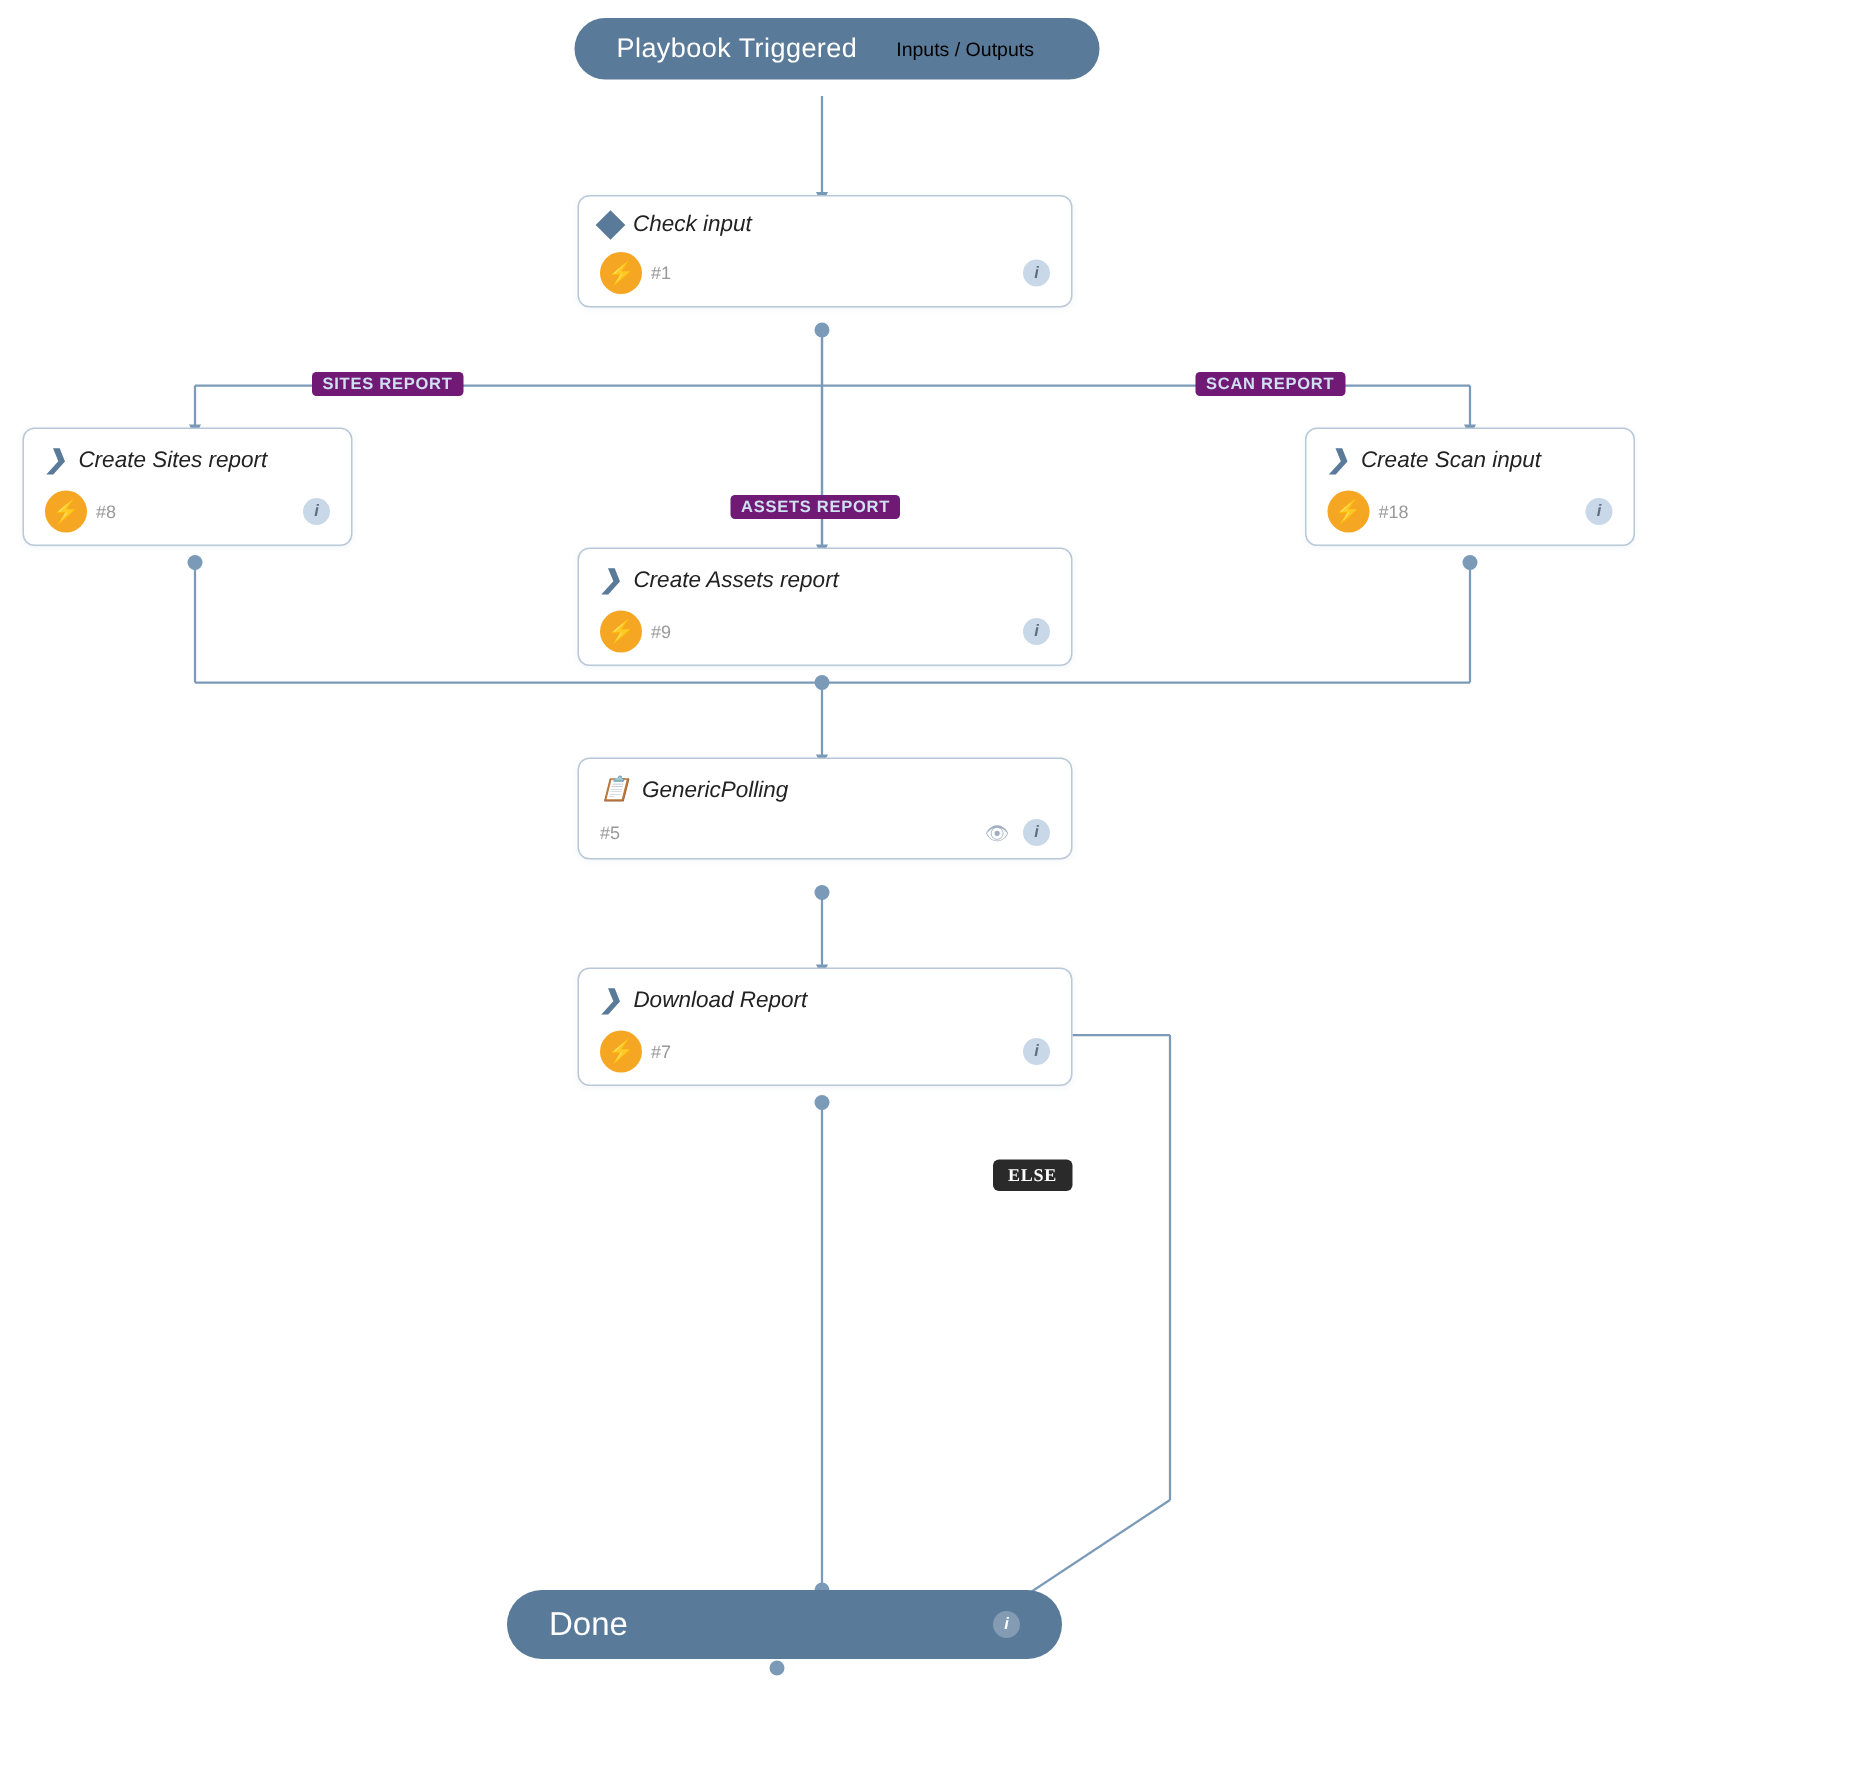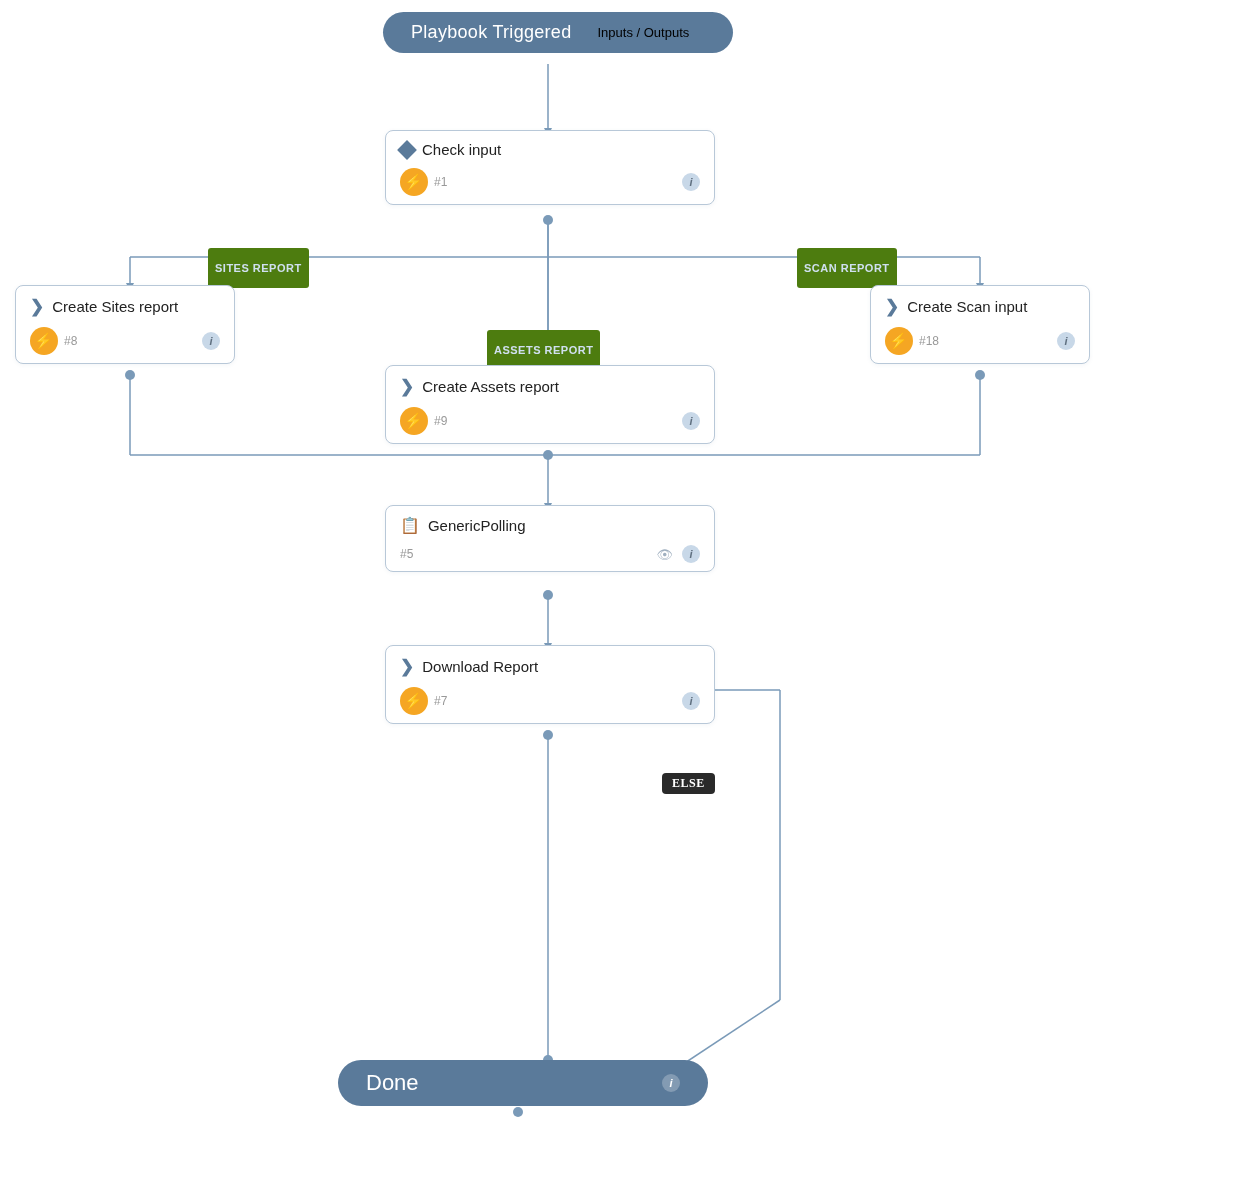--- a/index.html
+++ b/index.html
@@ -32,20 +32,21 @@
       box-shadow: 0 1px 4px rgba(80,110,140,0.07);
     }
     .node-title {
       font-size: 15px;
       color: #222;
       font-weight: 400;
       display: flex;
       align-items: center;
       gap: 8px;
       margin-bottom: 10px;
+      font-style: italic;
     }
     .node-footer {
       display: flex;
       align-items: center;
       justify-content: space-between;
       margin-top: 4px;
     }
     .node-num {
       font-size: 12px;
       color: #999;
@@ -108,26 +109,26 @@
       align-items: center;
       justify-content: space-between;
       color: #fff;
     }
     .done-node .title {
       font-size: 22px;
       font-weight: 300;
     }
     .branch-label {
       position: absolute;
-      background: #4d7c0f;
+      background: #701a75;
       color: #d0e0f0;
       font-size: 11px;
       font-weight: 600;
       letter-spacing: 0.5px;
-      padding: 14px 7px;
+      padding: 2px 7px;
       border-radius: 3px;
     }
     .else-label {
       position: absolute;
       background: #2a2a2a;
       color: #fff;
       font-size: 12px;
       font-weight: 600;
       letter-spacing: 0.5px;
       padding: 3px 10px;

